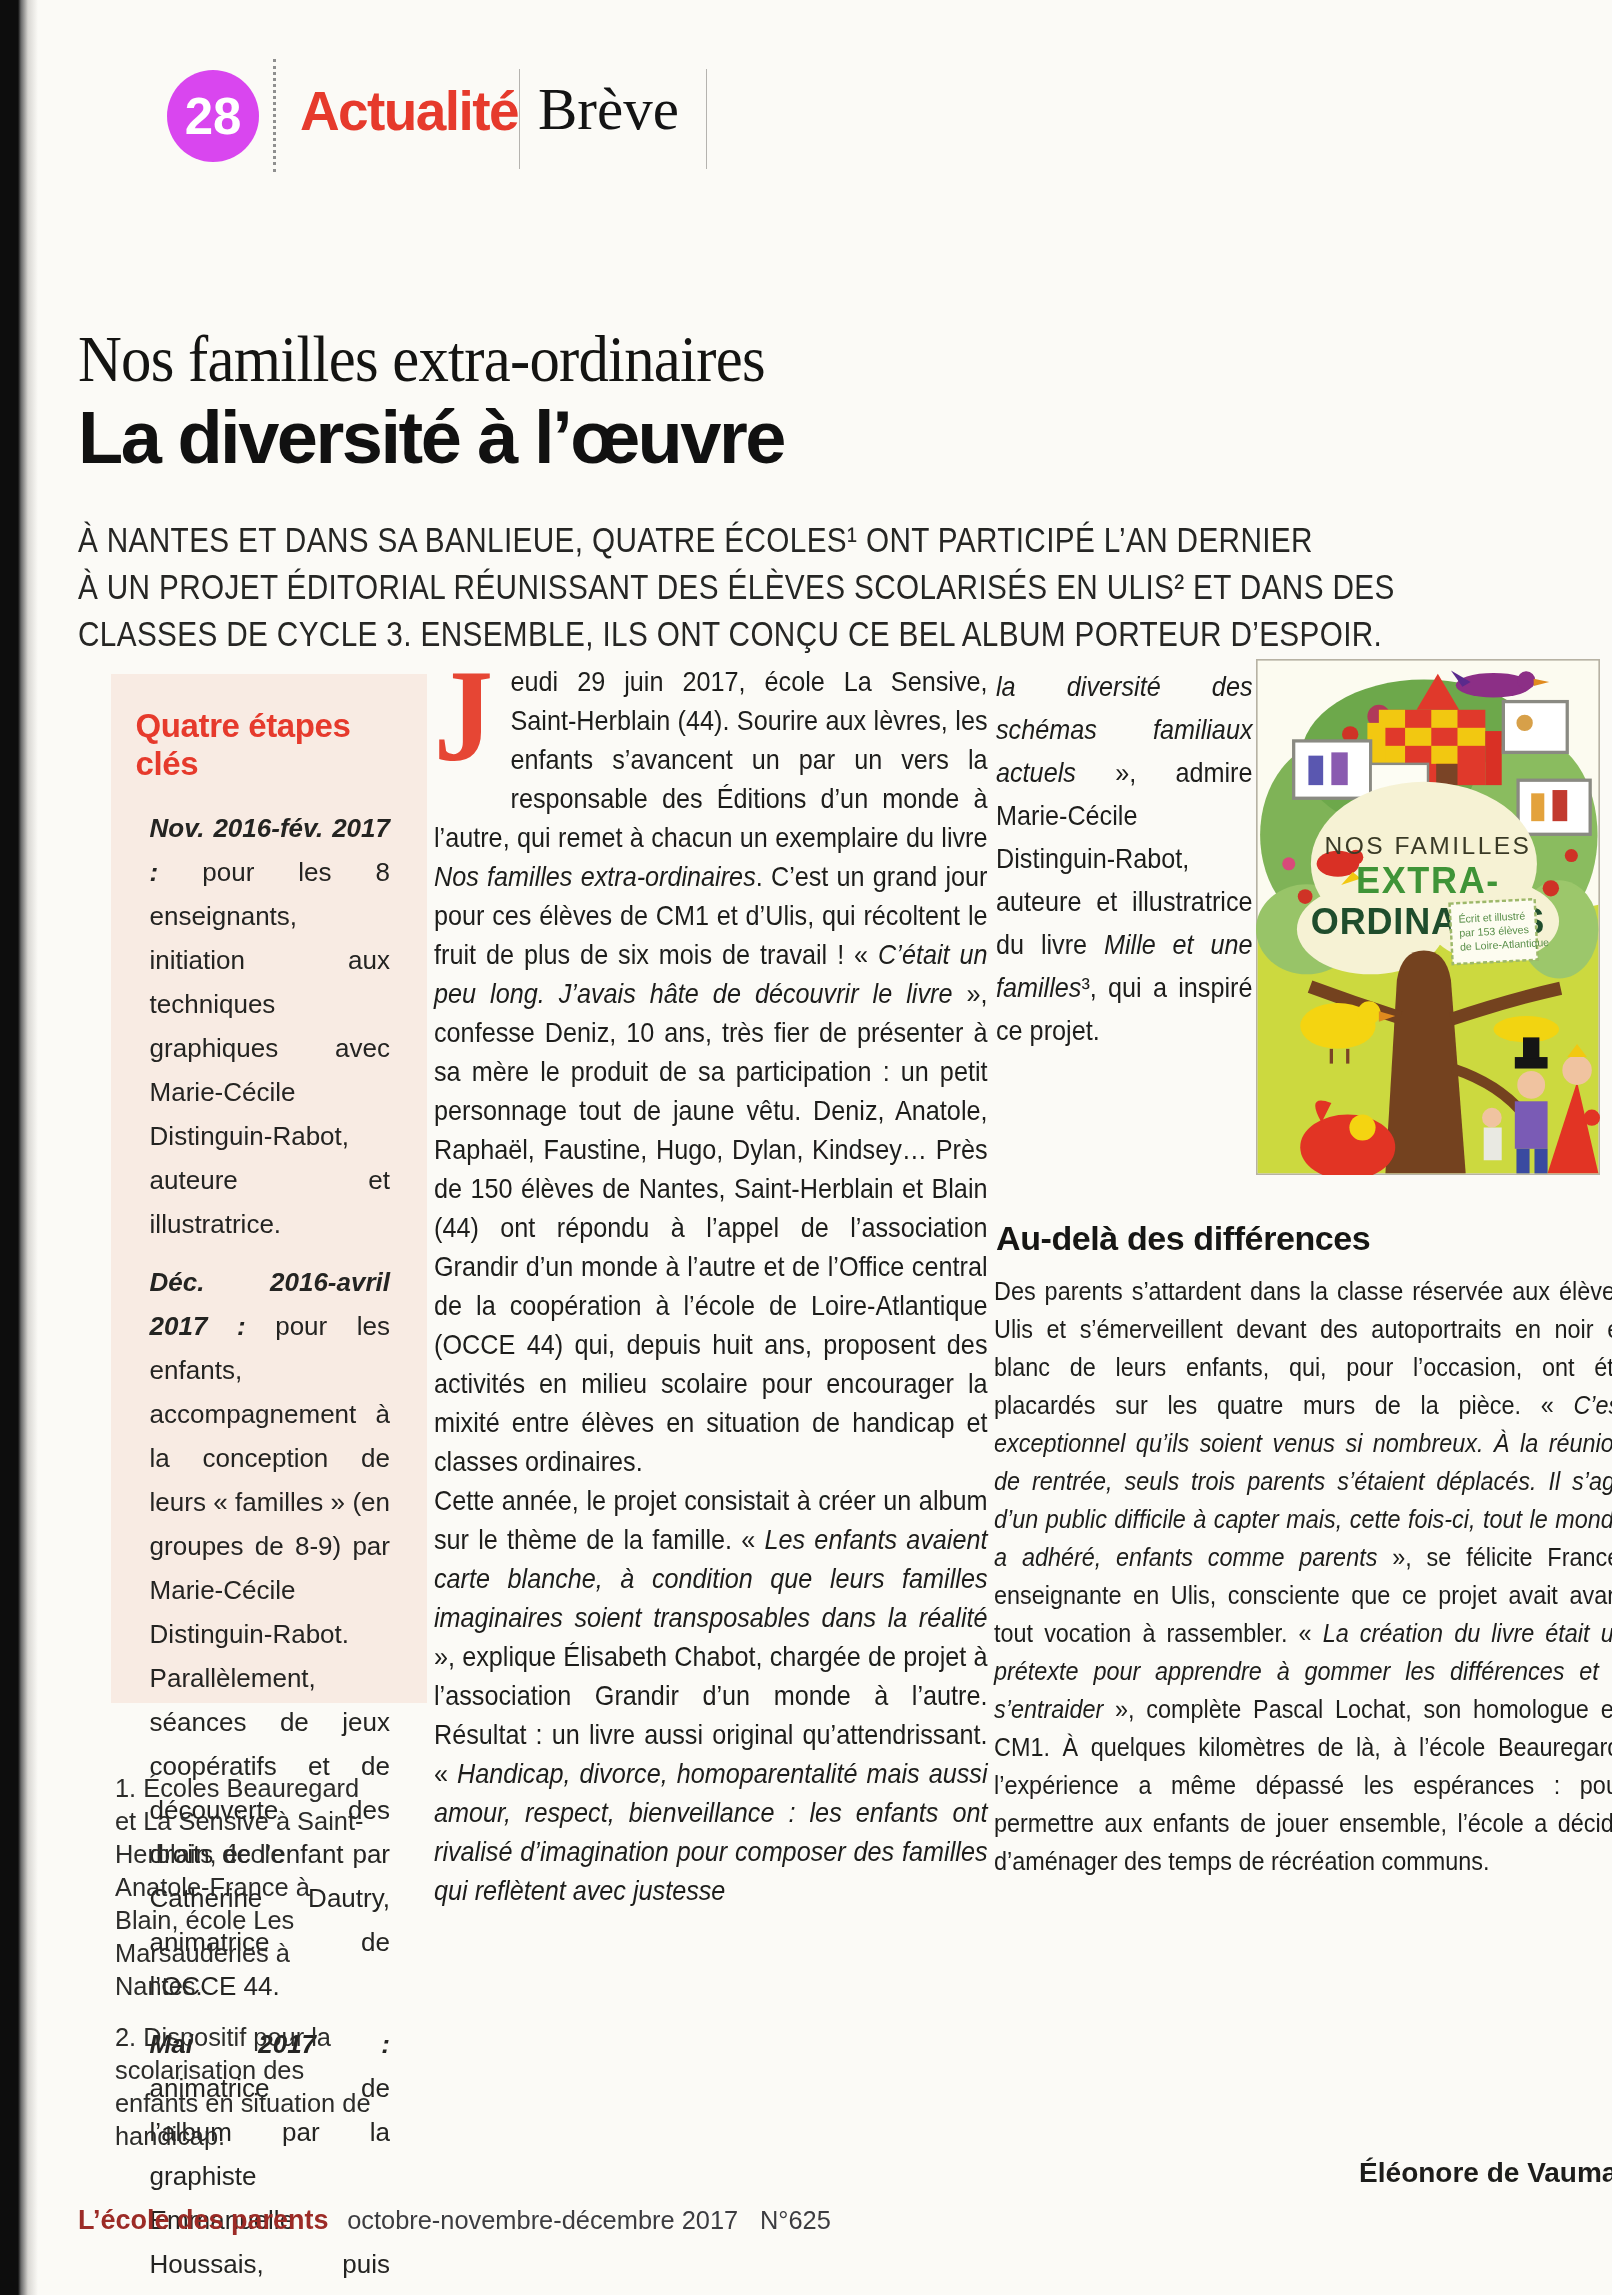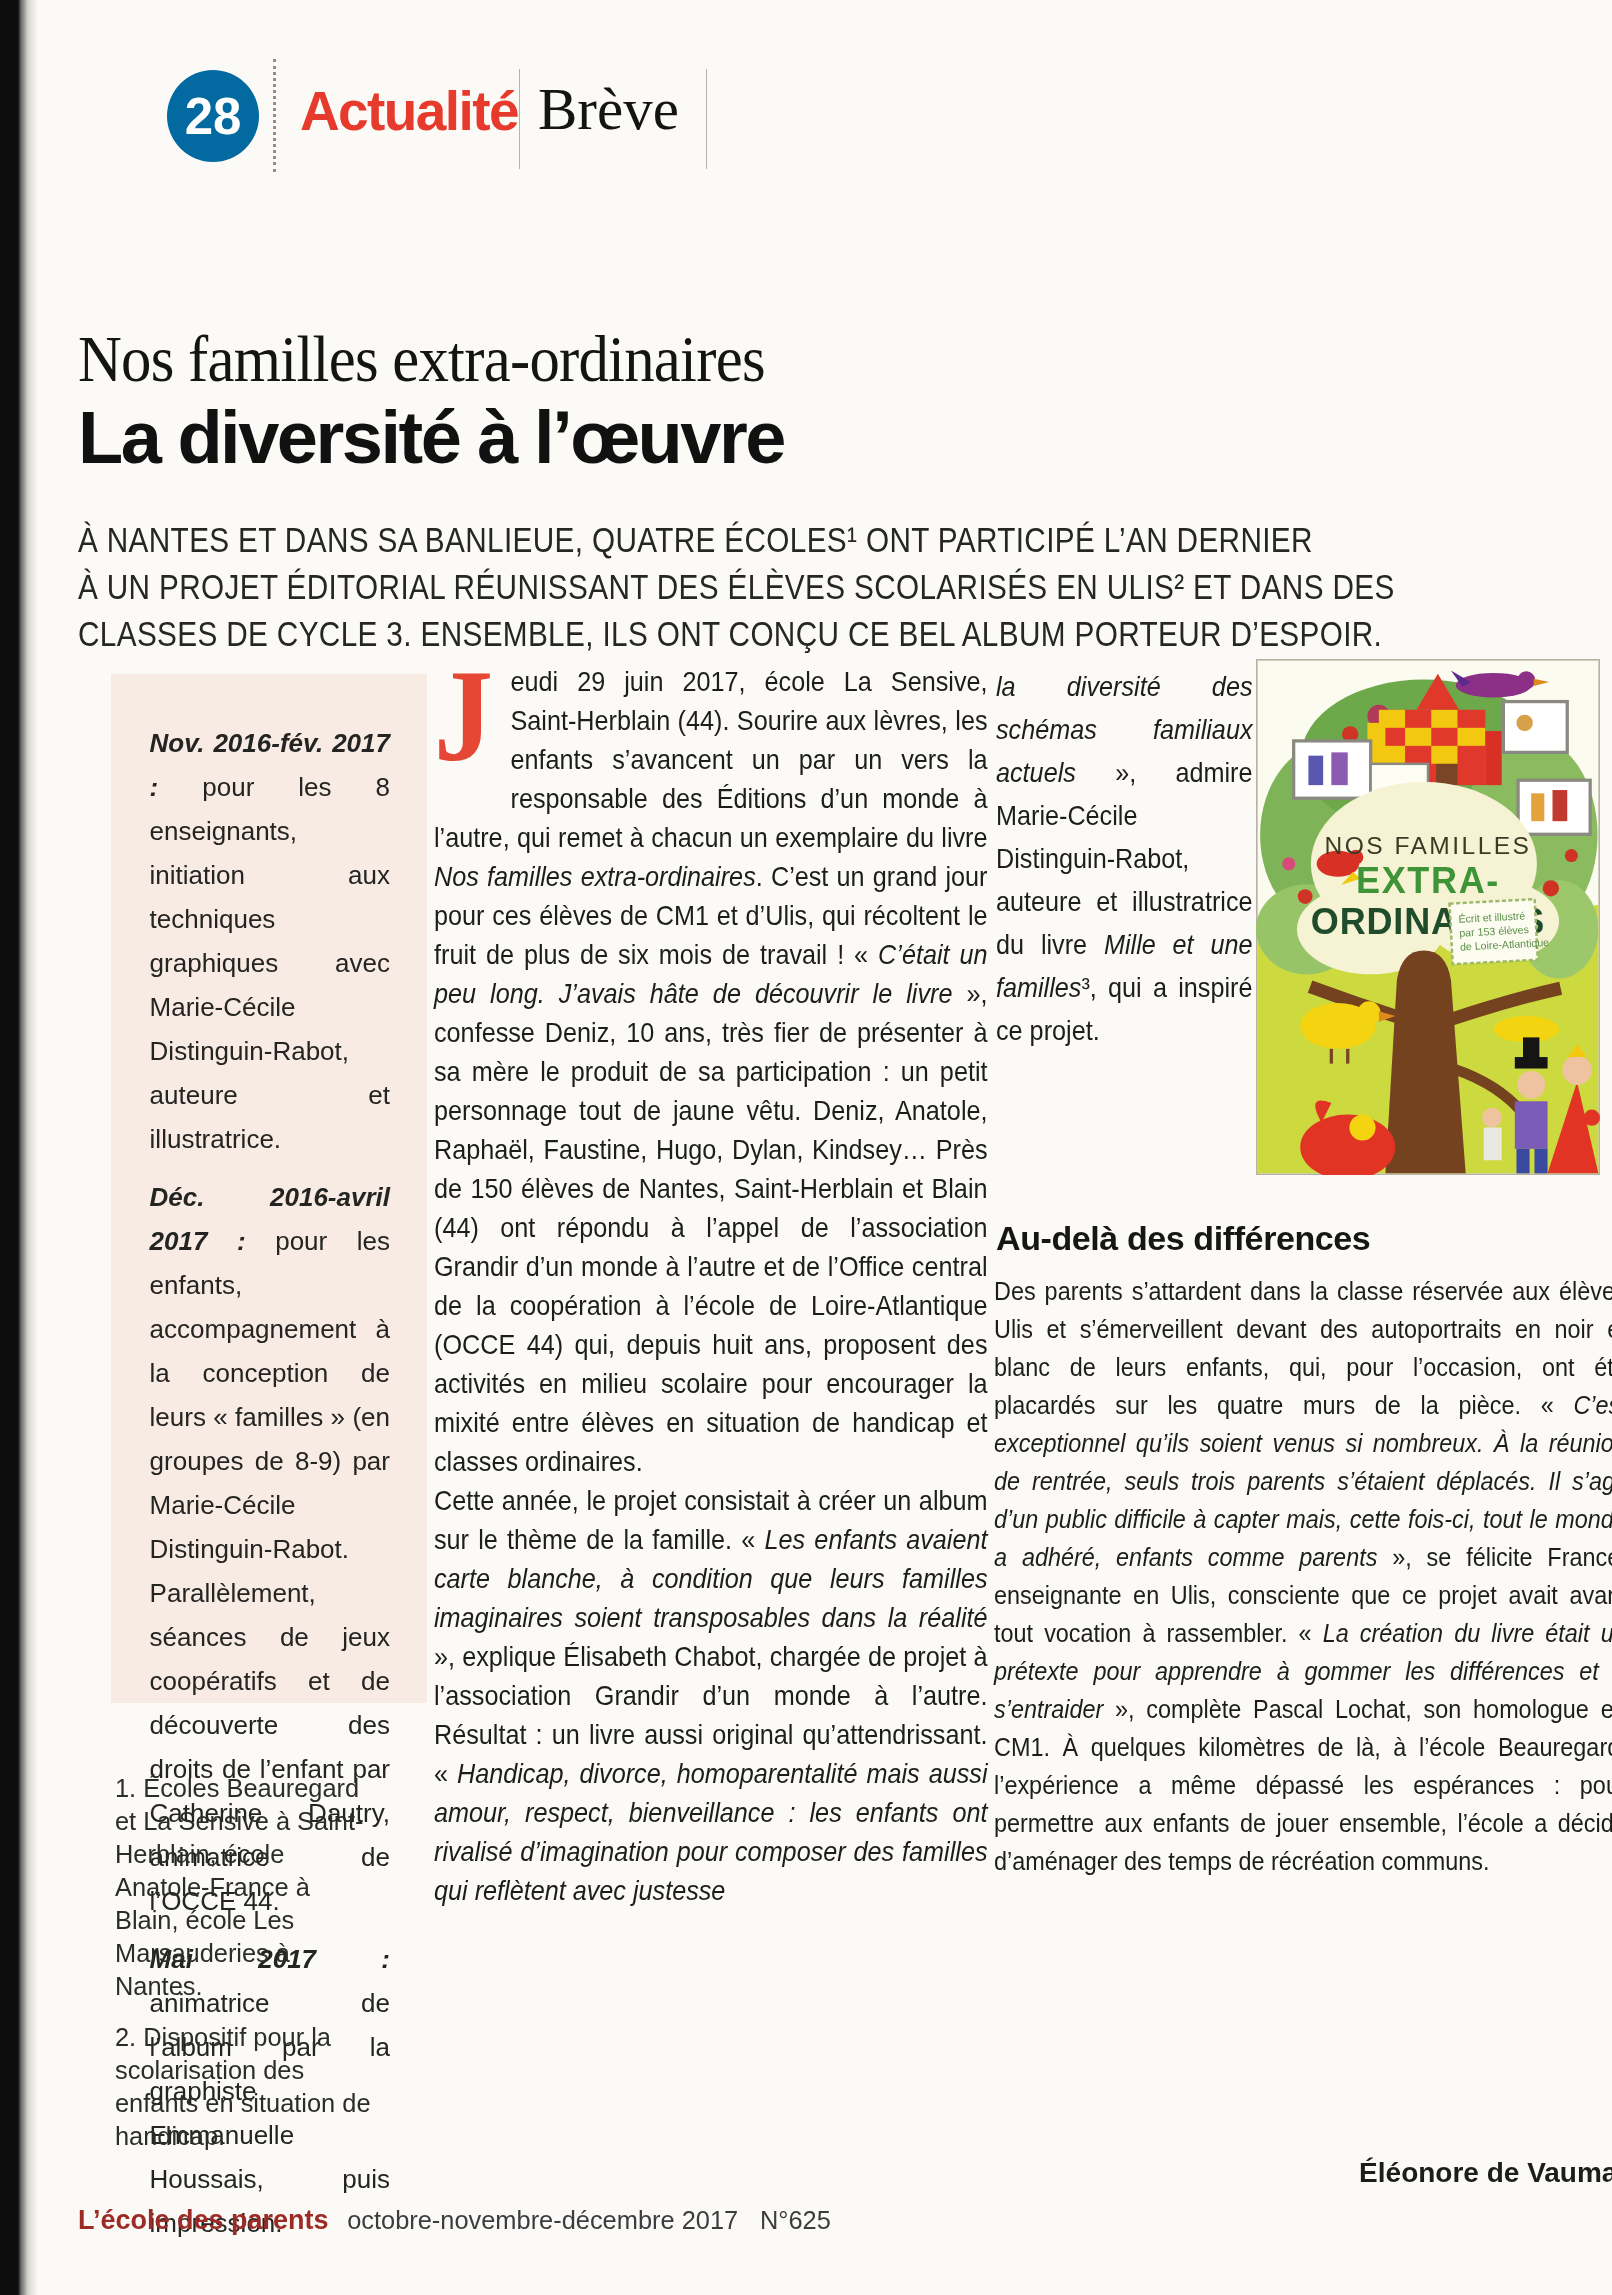--- a/index.html
+++ b/index.html
@@ -10,21 +10,21 @@
     color:#1e1e1c;overflow:hidden;
   }
   .abs{position:absolute;}
 
   
   .page-edge{left:0;top:0;width:38px;height:2295px;
     background:linear-gradient(90deg,#0d0d0d 0 18px,#6a6a6a 21px,#d8d6d2 28px,#fbfaf6 38px);}
 
   
   .folio-circle{left:167px;top:70px;width:92px;height:92px;border-radius:50%;
-    background:#0369a1;color:#fff;display:flex;align-items:center;justify-content:center;
+    background:#d946ef;color:#fff;display:flex;align-items:center;justify-content:center;
     font-size:51px;font-weight:bold;}
   .hdr-dotted{left:273px;top:59px;height:113px;border-left:3.3px dotted #8f8f8f;width:0;}
   .hdr-rule{top:69px;height:100px;border-left:1.6px solid #b5b3af;width:0;}
   .section-label{left:300px;top:79px;font-size:55px;font-weight:bold;letter-spacing:-1.6px;color:#e63a2c;}
   .rubric-label{left:538px;top:75px;font-size:59px;font-family:"Liberation Serif","DejaVu Serif",serif;color:#141414;}
 
   
   .kicker{left:78px;top:321px;font-family:"Liberation Serif","DejaVu Serif",serif;
     font-size:66px;color:#141412;white-space:nowrap;transform:scaleX(.92);transform-origin:0 0;letter-spacing:-0.8px;}
   .main-title{left:78px;top:395px;font-size:74px;font-weight:bold;letter-spacing:-2.5px;color:#111;white-space:nowrap;}
@@ -85,20 +85,21 @@
 <div class="abs kicker">Nos familles extra-ordinaires</div>
 <div class="abs main-title">La diversité à l’œuvre</div>
 
 <div class="abs standfirst">
   <div>À NANTES ET DANS SA BANLIEUE, QUATRE ÉCOLES¹ ONT PARTICIPÉ L’AN DERNIER</div>
   <div>À UN PROJET ÉDITORIAL RÉUNISSANT DES ÉLÈVES SCOLARISÉS EN ULIS² ET DANS DES</div>
   <div>CLASSES DE CYCLE 3. ENSEMBLE, ILS ONT CONÇU CE BEL ALBUM PORTEUR D’ESPOIR.</div>
 </div>
 
 <div class="abs sidebar">
+  <h3>Quatre étapes clés</h3>
   <p><span class="lead">Nov. 2016-fév. 2017 :</span><span> pour les 8 enseignants, initiation aux techniques graphiques avec Marie-Cécile Distinguin-Rabot, auteure et illustratrice.</span></p>
   <p><span class="lead">Déc. 2016-avril 2017 :</span><span> pour les enfants, accompagnement à la conception de leurs « familles » (en groupes de 8-9) par Marie-Cécile Distinguin-Rabot. Parallèlement, séances de jeux coopératifs et de découverte des droits de l’enfant par Catherine Dautry, animatrice de l’OCCE 44.</span></p>
   <p><span class="lead">Mai 2017 :</span><span> animatrice de l’album par la graphiste Emmanuelle Houssais, puis impression.</span></p>
 </div>
 
 <div class="abs footnotes">
   <p>1. Écoles Beauregard et La Sensive à Saint-Herblain, école Anatole-France à Blain, école Les Marsauderies à Nantes.</p>
   <p>2. Dispositif pour la scolarisation des enfants en situation de handicap.</p>
 </div>
 

